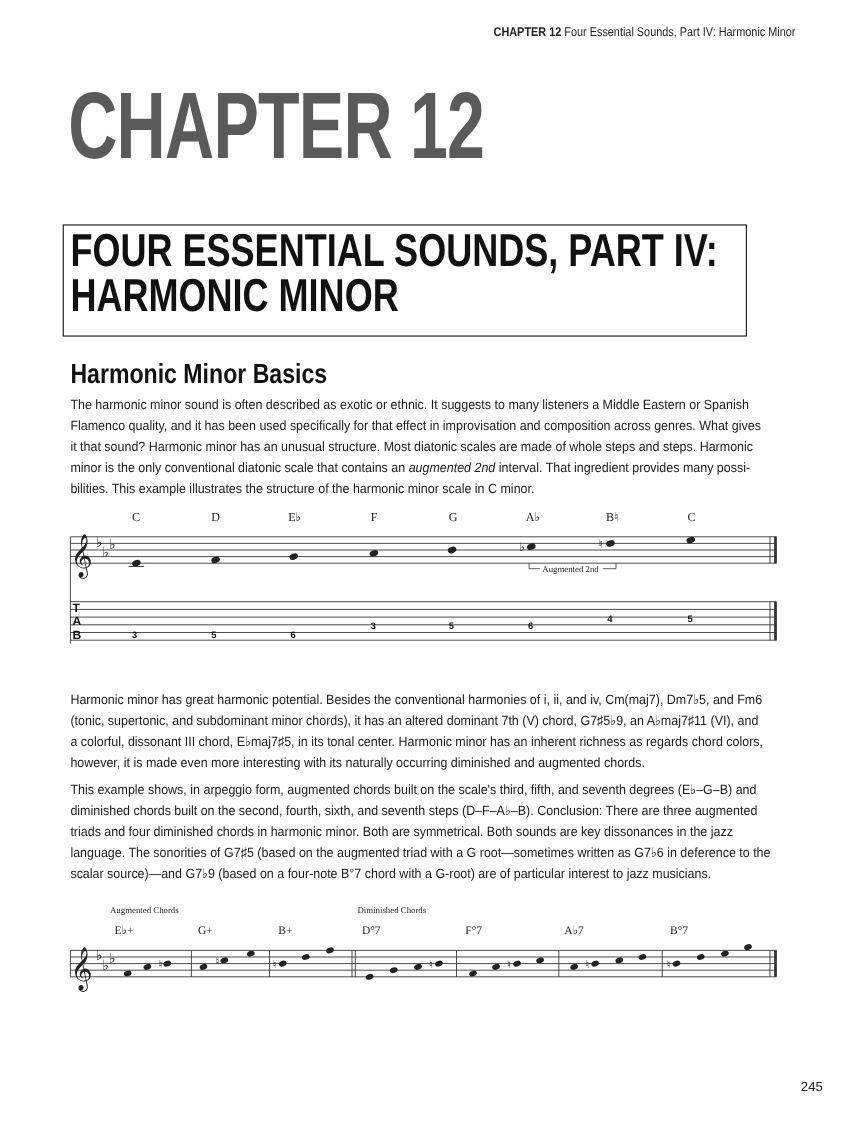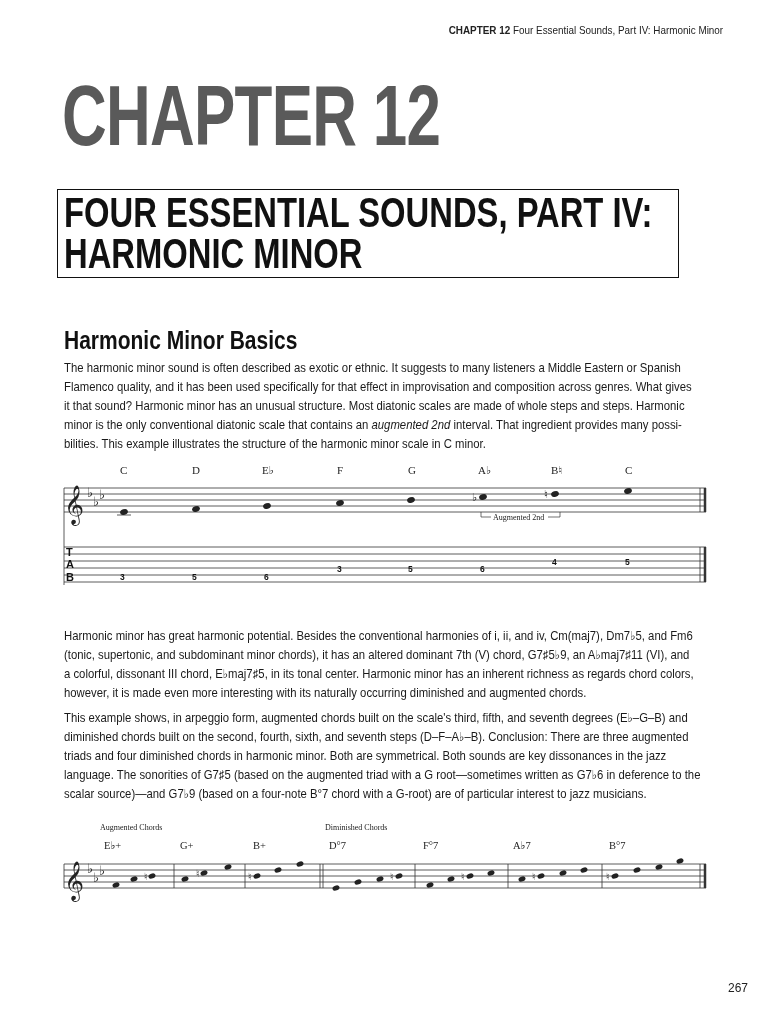--- a/index.html
+++ b/index.html
@@ -1,20 +1,20 @@
 <!DOCTYPE html>
 <html><head>
 <meta charset="utf-8">
 <style>
   html, body { margin: 0; padding: 0; background: #fff; }
   body { width: 768px; height: 1024px; position: relative; overflow: hidden; font-family: "Liberation Sans", sans-serif; color: #1a1a1a; }
   .running-head { position: absolute; top: 24px; right: 45px; font-size: 11.5px; color: #222; font-family: "Liberation Sans", sans-serif; transform: scaleX(0.86); transform-origin: right center; white-space: nowrap; }
   .running-head b { font-weight: bold; }
   .chapter-num { position: absolute; top: 72px; left: 62px; font-size: 86px; font-weight: bold; color: #5a5a5a; letter-spacing: -1px; transform: scaleX(0.72); transform-origin: left top; white-space: nowrap; line-height: 1; }
-  .title-box { position: absolute; top: 189px; left: 57px; width: 622px; height: 89px; border: 1.5px solid #111; box-sizing: border-box; }
+  .title-box { position: absolute; top: 204px; left: 57px; width: 622px; height: 102px; border: 1.5px solid #111; box-sizing: border-box; }
   .title-box .t { position: absolute; left: 6px; top: 2px; font-size: 42px; font-weight: bold; line-height: 41px; color: #111; transform: scaleX(0.78); transform-origin: left top; white-space: nowrap; }
   .section-h { position: absolute; top: 326px; left: 64px; font-size: 25px; font-weight: bold; color: #111; transform: scaleX(0.84); transform-origin: left top; white-space: nowrap; }
   .para { position: absolute; left: 64px; width: 645px; font-size: 12.2px; line-height: 19px; color: #1a1a1a; text-align: justify; }
   .para span.fit { display: block; white-space: nowrap; transform-origin: left top; }
   .music { position: absolute; left: 0; top: 0; }
   .pageno { position: absolute; top: 981px; left: 728px; font-size: 12px; color: #222; }
   svg text { font-family: "Liberation Serif", serif; }
 </style>
 </head>
 <body>
@@ -202,13 +202,13 @@
     <ellipse cx="584" cy="870" rx="3.6" ry="2.5" transform="rotate(-20 584 870)"></ellipse>
 
     <text x="606" y="880" font-size="10">♮</text>
     <ellipse cx="615" cy="876" rx="3.6" ry="2.5" transform="rotate(-20 615 876)"></ellipse>
     <ellipse cx="637" cy="870" rx="3.6" ry="2.5" transform="rotate(-20 637 870)"></ellipse>
     <ellipse cx="659" cy="867" rx="3.6" ry="2.5" transform="rotate(-20 659 867)"></ellipse>
     <ellipse cx="680" cy="861" rx="3.6" ry="2.5" transform="rotate(-20 680 861)"></ellipse>
   </g>
 </svg>
 
-<div class="pageno">267</div>
+<div class="pageno">245</div>
 
 </body></html>

